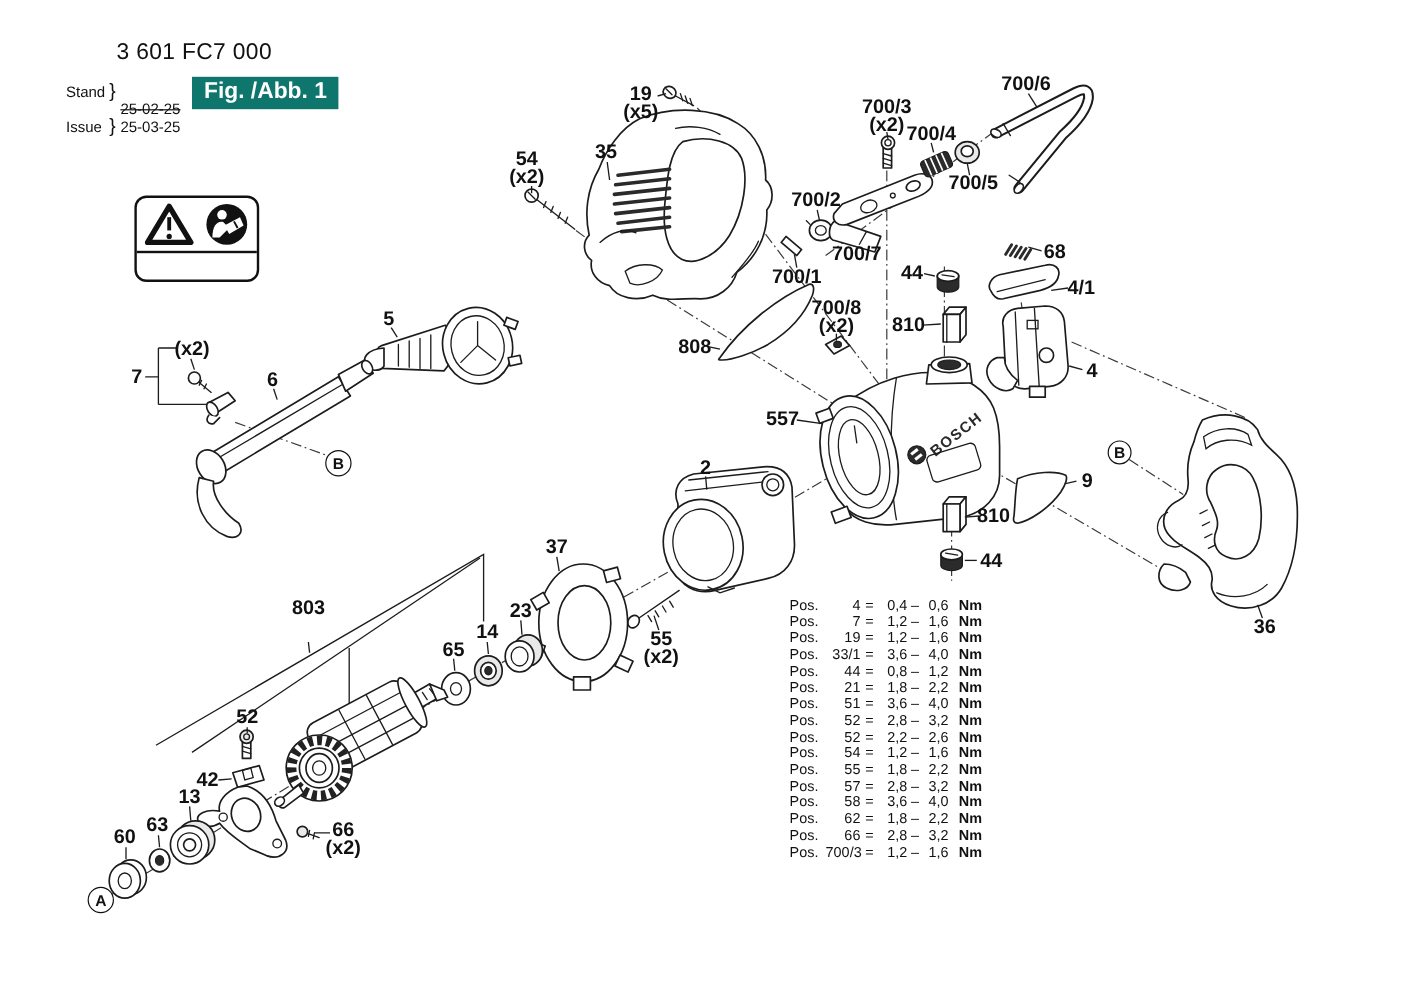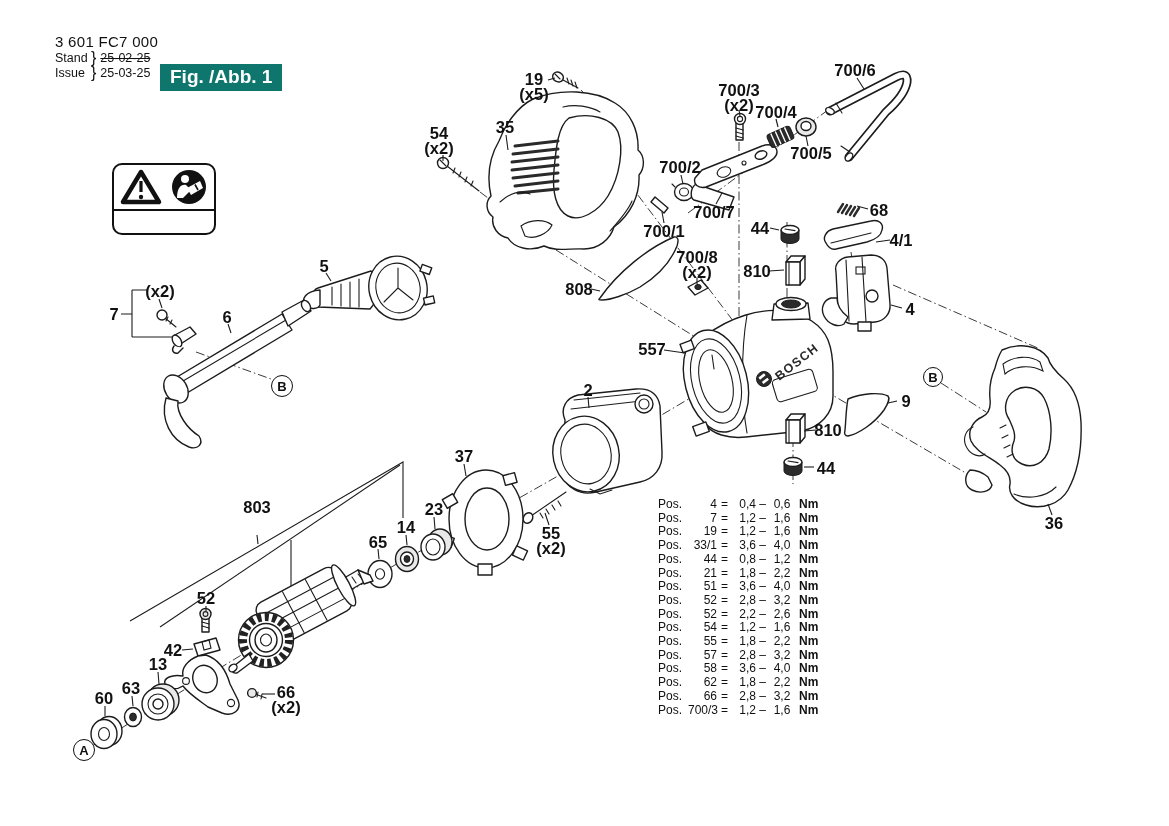--- a/index.html
+++ b/index.html
@@ -9,25 +9,25 @@
   
   .ol{fill:#fff;stroke:#1c1c1c;stroke-width:1.4;stroke-linejoin:round;stroke-linecap:round;}
   .og{fill:#e9e9e9;stroke:#1c1c1c;stroke-width:1.4;stroke-linejoin:round;}
   .dk{fill:#2b2b2b;stroke:#1c1c1c;stroke-width:1;}
   .ln{fill:none;stroke:#1c1c1c;stroke-width:1.1;stroke-linecap:round;}
   .th{fill:none;stroke:#2a2a2a;stroke-width:3;stroke-linecap:round;}
   .axis{fill:none;stroke:#3a3a3a;stroke-width:1;stroke-dasharray:9 3 1.5 3;}
   .lead{fill:none;stroke:#1c1c1c;stroke-width:1.1;}
   
   .hdr{position:absolute;left:55px;top:33px;}
-  .pn{font-size:15px;letter-spacing:.3px;}
+  .pn{font-size:19px;letter-spacing:.3px;margin-left:42px;}
   .siline{font-size:12.5px;line-height:14px;display:flex;align-items:center;margin-top:1px;}
   .silabel{width:36px;display:inline-block;}
   .brace{font-size:16px;margin:0 4px 0 0;}
-  .strike{text-decoration:line-through;}
+  .strike{text-decoration:line-through;margin-top:28px;}
   .figbox{position:absolute;left:160px;top:64px;background:#0f766e;color:#fff;
           font-weight:bold;font-size:19px;padding:2px 10px 3px;}
   
   .safety{position:absolute;left:112px;top:163px;width:104px;height:72px;border:2.4px solid #111;
           border-radius:10px;background:#fff;box-sizing:border-box;}
   .safety .icons{height:44px;display:flex;align-items:center;justify-content:center;gap:6px;
           border-bottom:2px solid #111;}
   .safety .ptxt{padding:2px 0 0 13px;font-weight:bold;font-size:13.5px;line-height:14px;}
   
   .plabel{position:absolute;transform:translate(-50%,-50%);font-weight:bold;font-size:16.5px;

